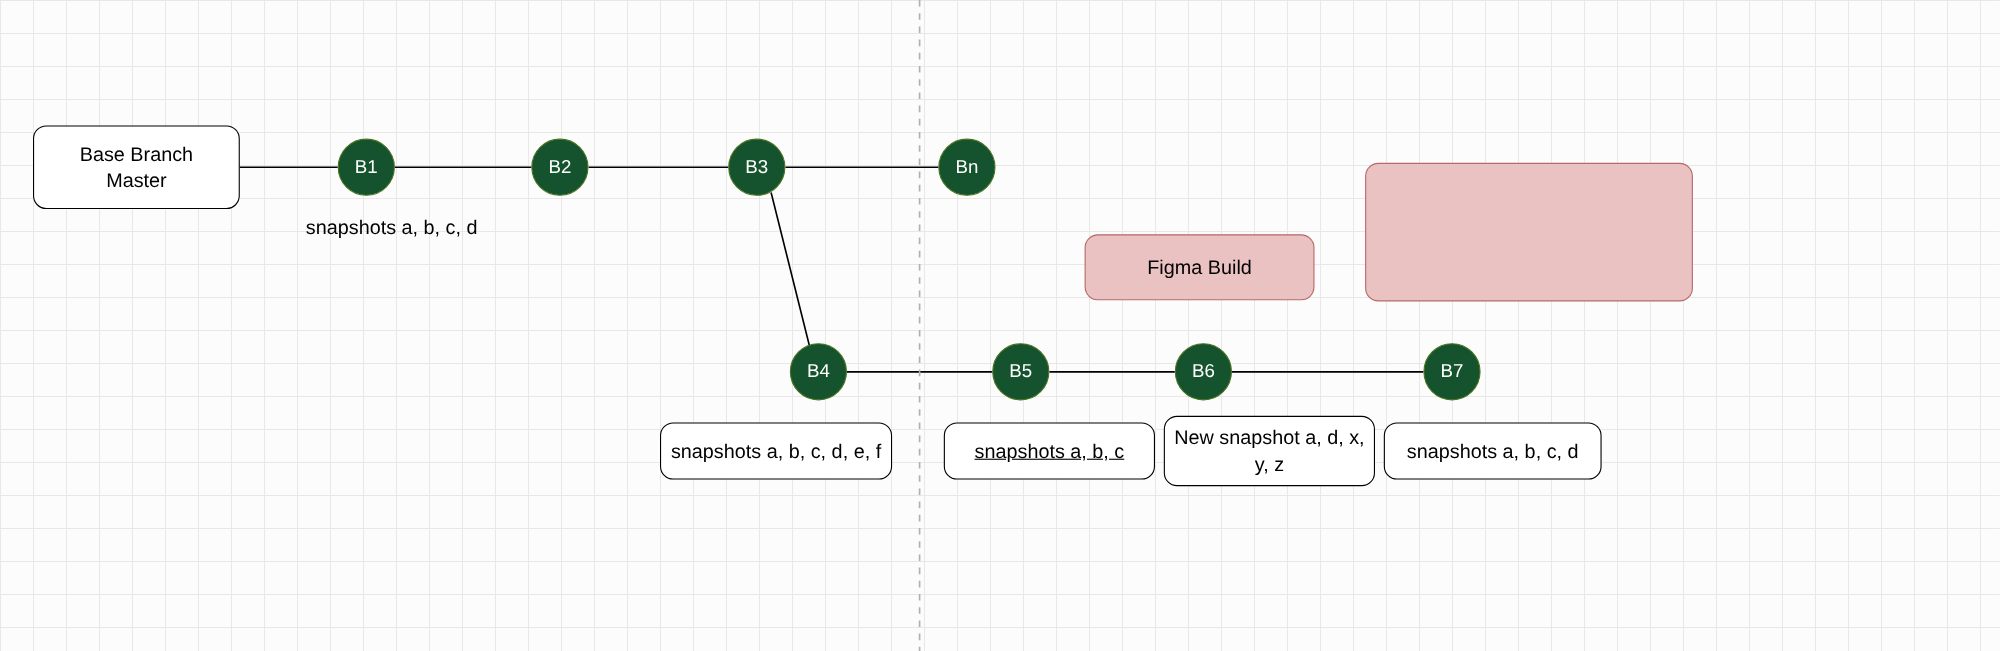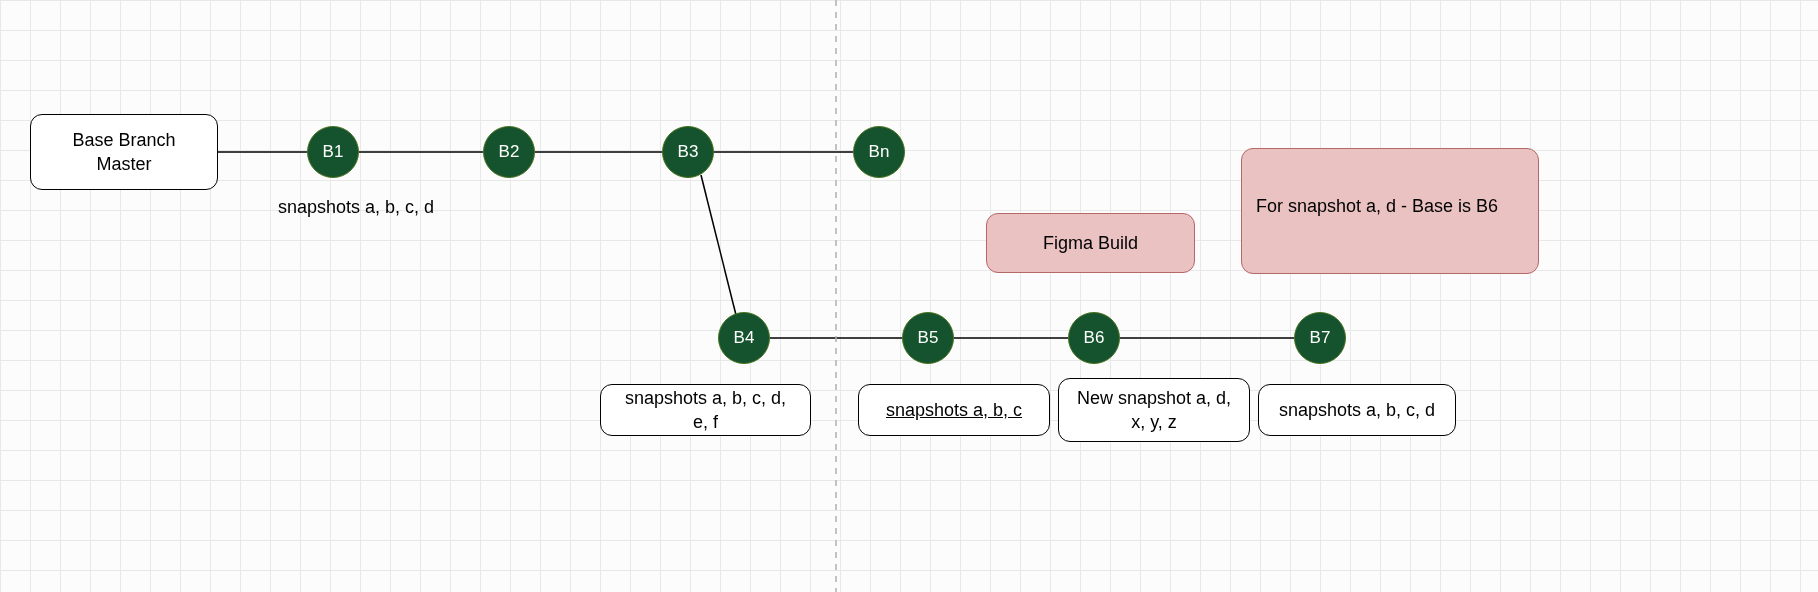--- a/index.html
+++ b/index.html
@@ -35,21 +35,21 @@
       background: #fff;
       border: 1.5px solid #000;
       border-radius: 12px;
       display: flex;
       align-items: center;
       justify-content: center;
       text-align: center;
       font-size: 18px;
       line-height: 1.35;
       z-index: 3;
-      padding: 6px 16px;
+      padding: 6px 4px;
     }
     .callout {
       position: absolute;
       background: #ebc2c2;
       border: 1.5px solid #b56868;
       border-radius: 12px;
       font-size: 18px;
       line-height: 1.35;
       z-index: 3;
       padding: 12px 14px;
@@ -112,19 +112,18 @@
 <div class="node-circle" style="left:1294px; top:312px;">B7</div>
 
 <div class="text-label" style="left:394px; top:56px;">
 </div>
 
 <div class="text-label" style="left:278px; top:195px;">snapshots a, b, c, d</div>
 
 <div class="callout center" style="left:986px; top:213px; width:209px; height:60px;">Figma Build</div>
 
 <div class="callout left" style="left:1241px; top:148px; width:298px; height:126px;">
-  <div style="margin-bottom:10px;">For snapshot a, d - Base is B6</div>
 </div>
 
 <div class="box" style="left:600px; top:384px; width:211px; height:52px;">snapshots a, b, c, d, e, f</div>
 <div class="box" style="left:858px; top:384px; width:192px; height:52px;text-decoration:underline;">snapshots a, b, c</div>
 <div class="box" style="left:1058px; top:378px; width:192px; height:64px;">New snapshot a, d, x, y, z</div>
 <div class="box" style="left:1258px; top:384px; width:198px; height:52px;">snapshots a, b, c, d</div>
 
 </body></html>

